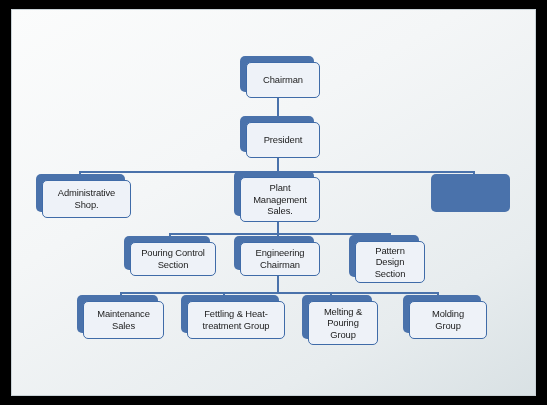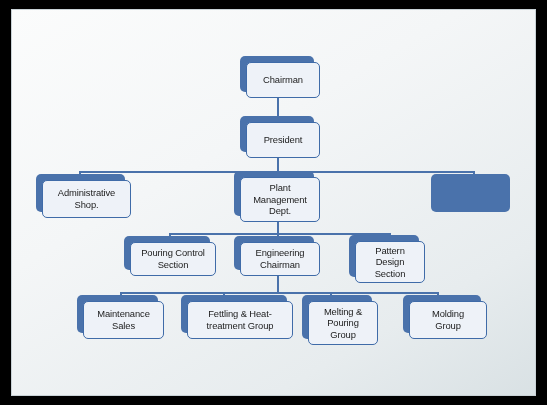--- a/index.html
+++ b/index.html
@@ -134,21 +134,21 @@
         <span class="label">Administrative
 Shop.</span>
       </div>
     </div>
 
     <div class="node" style="left:222px; top:161px; width:86px; height:51px;">
       <div class="shadow"></div>
       <div class="face">
         <span class="label">Plant
 Management
-Dept.</span>
+Sales.</span>
       </div>
     </div>
 
     <div class="node" style="left:419px; top:164px; width:85px; height:44px;">
       <div class="shadow"></div>
     </div>
 
     <div class="node" style="left:112px; top:226px; width:92px; height:40px;">
       <div class="shadow"></div>
       <div class="face">
@@ -175,21 +175,21 @@
     </div>
 
     <div class="node" style="left:65px; top:285px; width:87px; height:44px;">
       <div class="shadow"></div>
       <div class="face">
         <span class="label">Maintenance
 Sales</span>
       </div>
     </div>
 
-    <div class="node" style="left:169px; top:285px; width:112px; height:44px;">
+    <div class="node" style="left:169px; top:285px; width:104px; height:44px;">
       <div class="shadow"></div>
       <div class="face">
         <span class="label">Fettling &amp; Heat-
 treatment Group</span>
       </div>
     </div>
 
     <div class="node" style="left:290px; top:285px; width:76px; height:50px;">
       <div class="shadow"></div>
       <div class="face">

